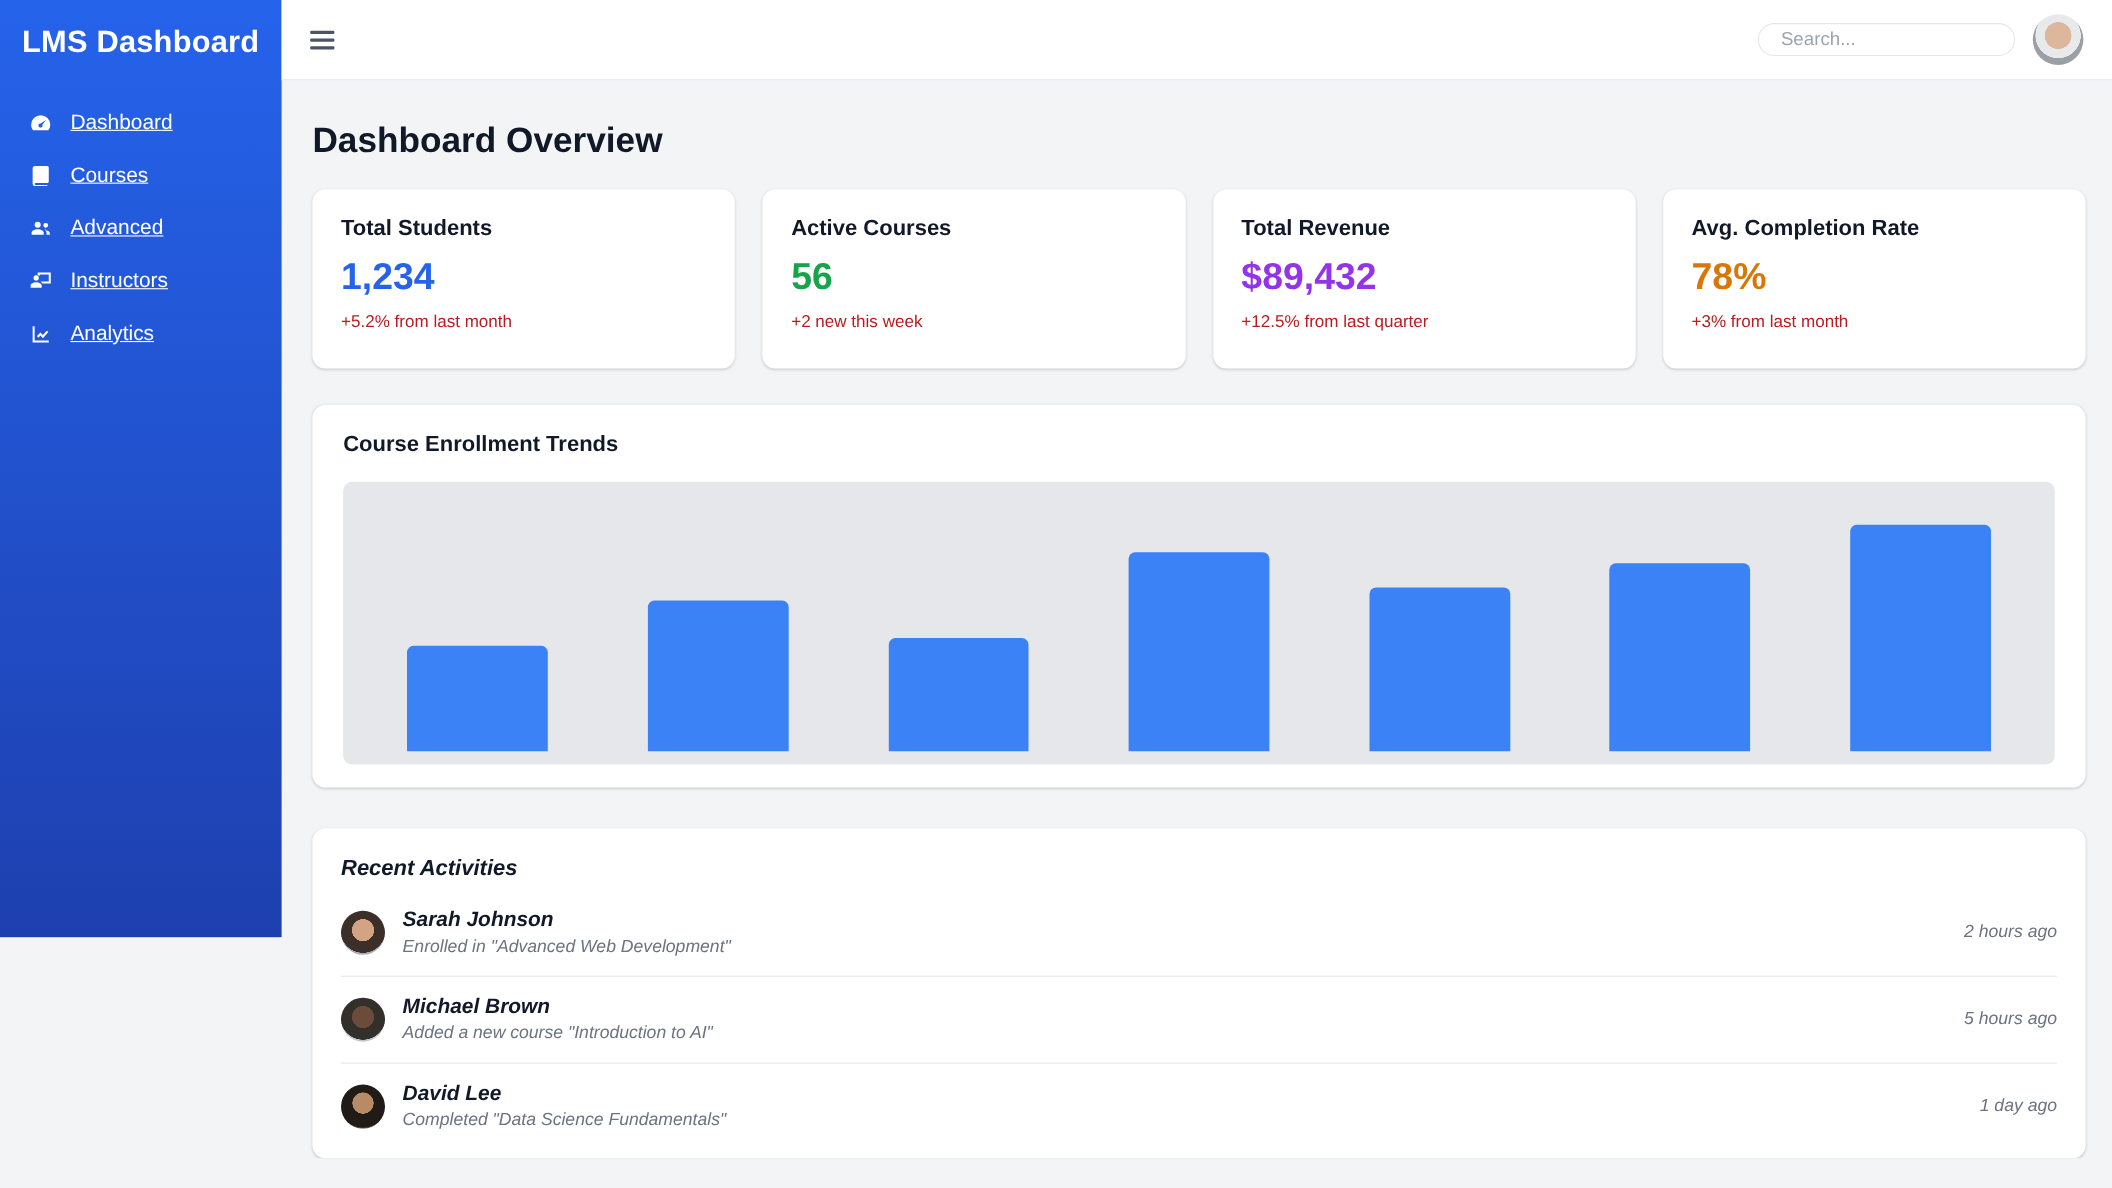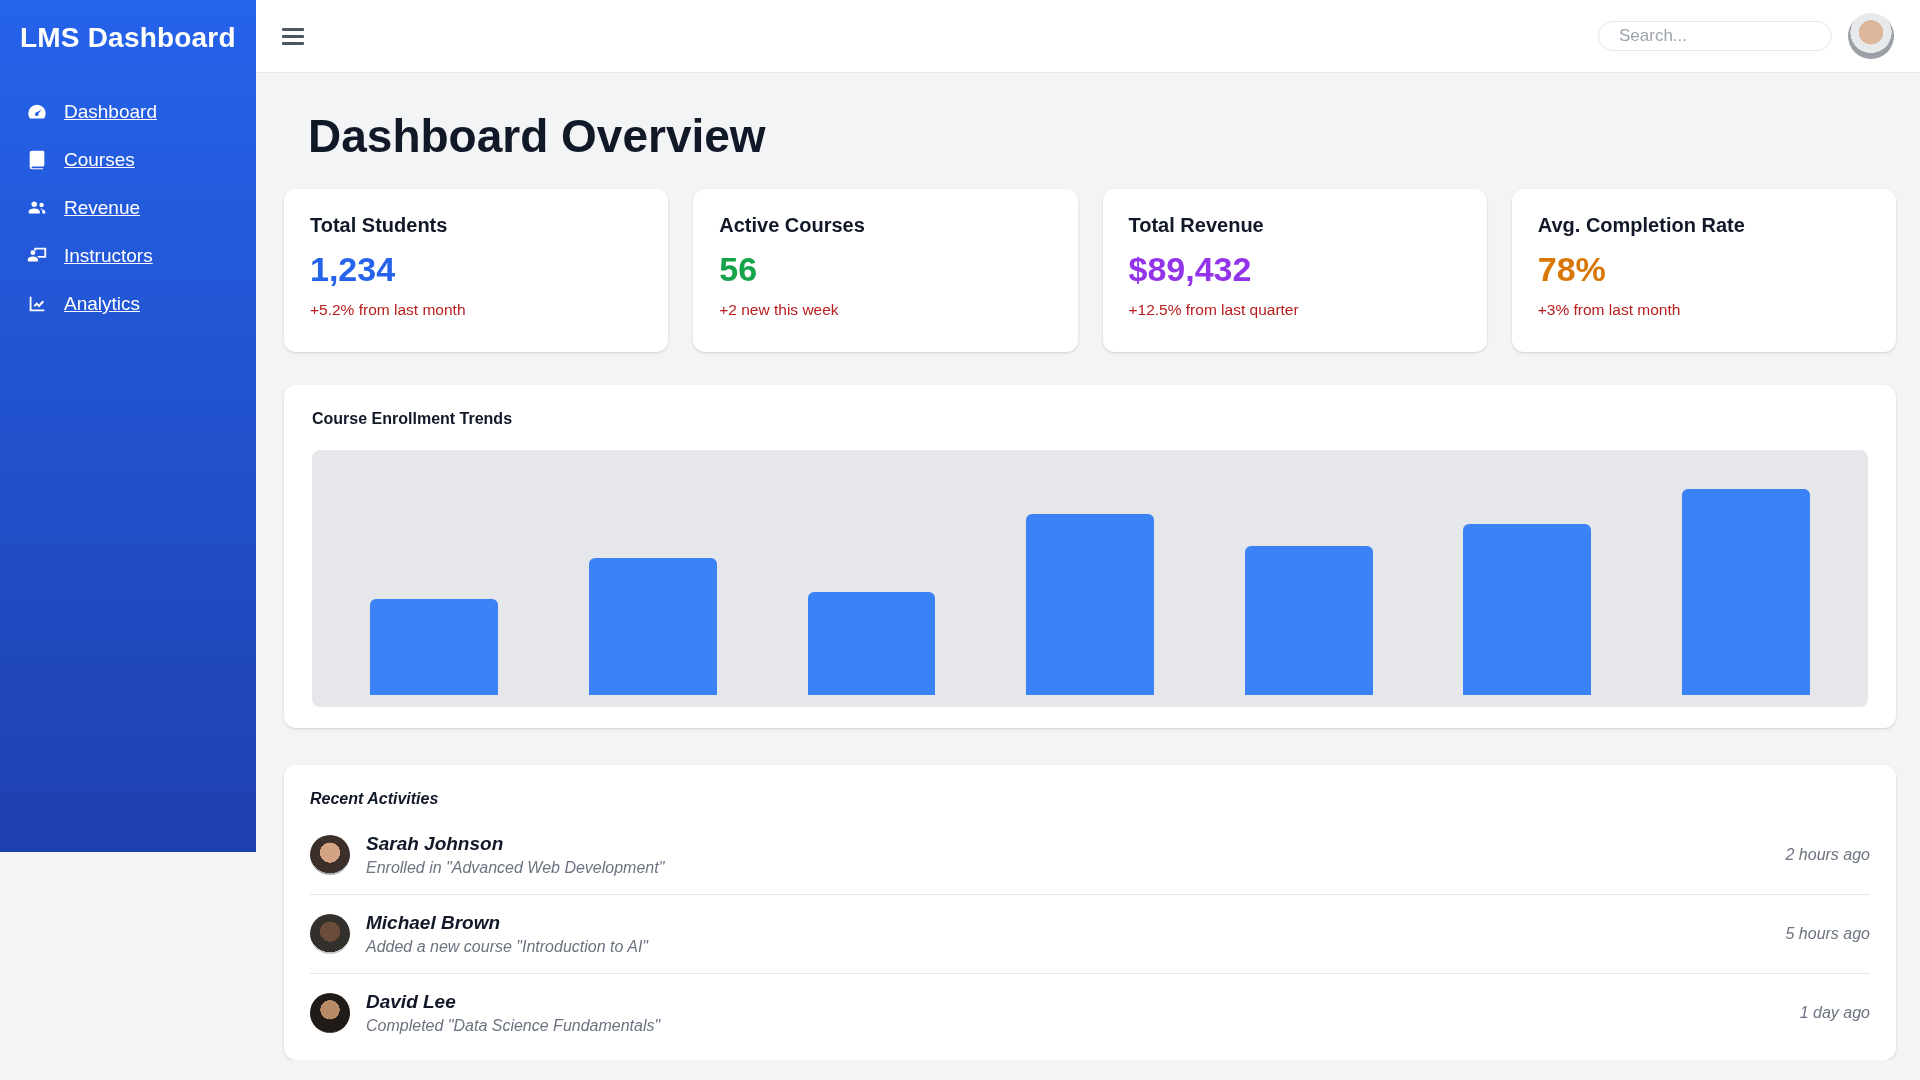--- a/index.html
+++ b/index.html
@@ -44,36 +44,36 @@
   .search-input::placeholder { color:#9ca3af; }
   .avatar { border-radius:50%; flex:0 0 auto; }
   .avatar.lg { width:46px; height:46px; }
   .avatar.sm { width:40px; height:40px; }
   .avatar.man-glasses { background:radial-gradient(circle at 50% 42%, #dcb79c 0 34%, #e8e9eb 35% 58%, #9aa0a6 59%); }
   .avatar.sarah  { background:radial-gradient(circle at 50% 44%, #d3a383 0 33%, #3c2e28 34% 68%, #a8adb3 69%); }
   .avatar.michael{ background:radial-gradient(circle at 50% 44%, #6b4b3a 0 33%, #33302c 34% 68%, #c2c6ca 69%); }
   .avatar.david  { background:radial-gradient(circle at 50% 42%, #b68b66 0 31%, #201b17 32% 72%, #49423b 73%); }
 
   .content { padding:24px 24px 0 28px; overflow:hidden; }
-  .page-title { font-size:46px; font-weight:700; color:#111827; margin-top:12px;margin-left:24px; }
+  .page-title { font-size:32px; font-weight:700; color:#111827; margin-top:12px; }
 
   
   .stats { display:grid; grid-template-columns:repeat(4,1fr); gap:25px; margin-top:26px; }
   .card {
     background:#fff; border-radius:12px;
     box-shadow:0 1px 3px rgba(0,0,0,.10), 0 1px 2px rgba(0,0,0,.06);
   }
   .stat-card { padding:25px 26px 22px; height:163px; }
   .stat-label { font-size:20px; font-weight:700; color:#111827; }
   .stat-value { font-size:34px; font-weight:700; margin-top:13px; }
   .stat-note { font-size:15.5px; color:#b91c1c; margin-top:12px; }
 
   
   .chart-card { margin-top:33px; padding:25px 28px 21px; }
-  .section-title { font-size:16px; font-weight:700; color:#111827; }
+  .section-title { font-size:20px; font-weight:700; color:#111827; }
   .plot {
     margin-top:22px; height:257px; background:#e6e7ea; border-radius:8px;
     display:flex; align-items:flex-end; padding:0 13px 12px;
   }
   .bar-slot { flex:1; height:100%; display:flex; justify-content:center; align-items:flex-end; }
   .bar { width:58.5%; background:#3b82f6; border-radius:6px 6px 0 0; }
 
   
   .activities-card { margin-top:37px; padding:25px 26px 8px;font-style:italic; }
   .activity-list { margin-top:8px; }
@@ -105,21 +105,21 @@
           </svg>
       </span>
       <span>Courses</span>
     </div>
     <div class="nav-item">
       <span class="icon">
         <svg viewBox="0 0 24 24">
             <path d="M9 11a3 3 0 1 0 0-6 3 3 0 0 0 0 6zm0 1.5c-2.8 0-6 1.4-6 3.4V18h12v-2.1c0-2-3.2-3.4-6-3.4zM17 11a2.4 2.4 0 1 0 0-4.8A2.4 2.4 0 0 0 17 11zm.3 1.6c-.5 0-1 .06-1.5.17 1.2.9 2 2 2 3.13V18H21v-1.9c0-1.7-2.3-2.5-3.7-2.5z"></path>
           </svg>
       </span>
-      <span>Revenue</span>
+      <span>Advanced</span>
     </div>
     <div class="nav-item">
       <span class="icon">
         <svg viewBox="0 0 24 24">
             <path d="M9 3h13v11h-8.2a4.9 4.9 0 0 0-1.8-1.9V12h8V5H11v1.4A3.4 3.4 0 0 0 9 5.6zm-1.5 8a2.6 2.6 0 1 0 0-5.2 2.6 2.6 0 0 0 0 5.2zm0 1.6c-2.6 0-5.5 1.3-5.5 3.2V18h11v-2.2c0-1.9-2.9-3.2-5.5-3.2z"></path>
           </svg>
       </span>
       <span>Instructors</span>
     </div>
     <div class="nav-item">

